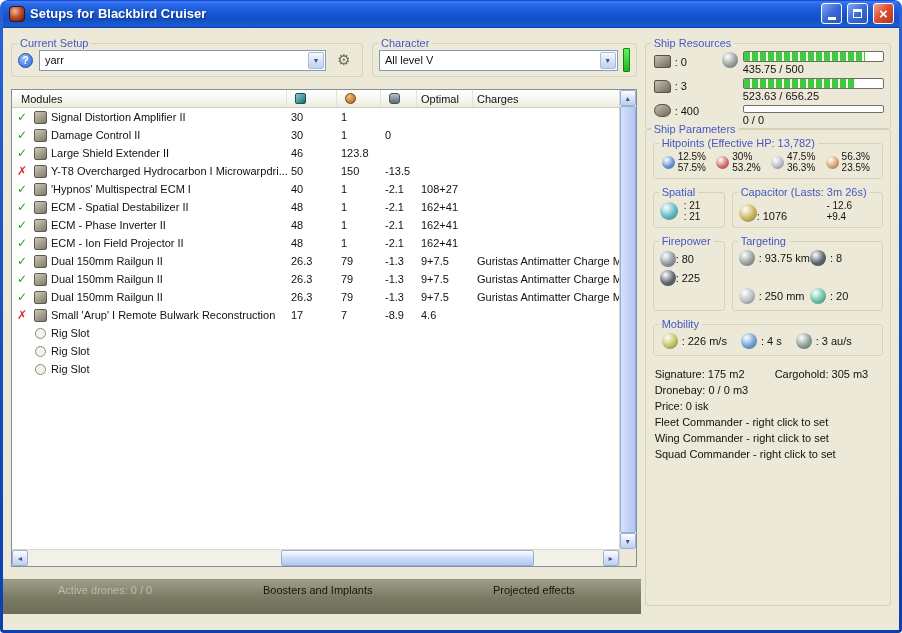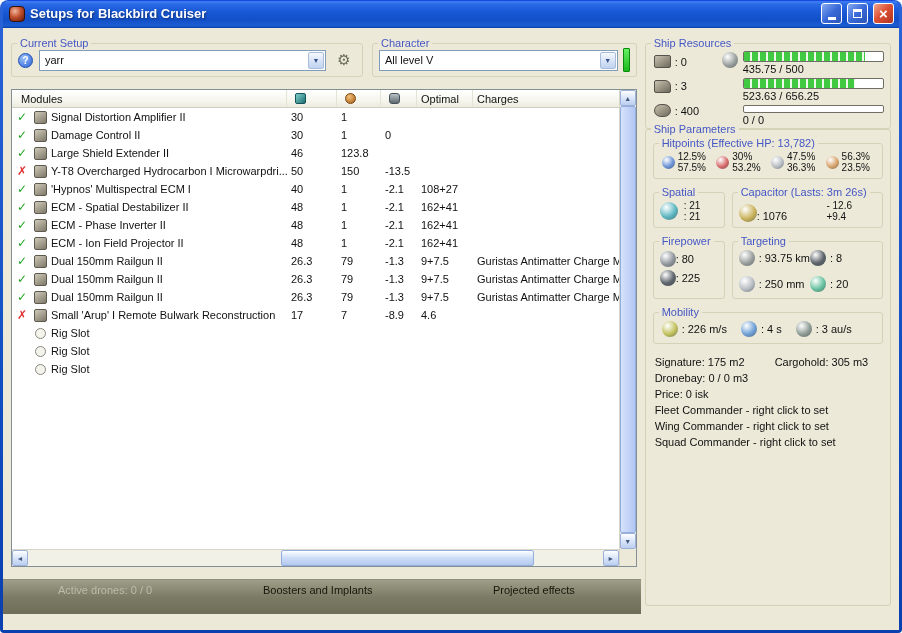--- a/index.html
+++ b/index.html
@@ -111,21 +111,21 @@
   .pv{display:flex;align-items:center;gap:4px;white-space:nowrap}
   .hp-row1{display:flex;justify-content:space-between;padding:1px 4px 6px 2px}
   .hp-row2{display:flex;justify-content:space-between;padding:0 6px 0 2px}
   .rg{display:flex;align-items:center;gap:3px}
   .rvals{display:flex;flex-direction:column;font-size:10px;line-height:11px}
   .stack{display:flex;flex-direction:column;font-size:10px;line-height:11px}
   .dual{display:flex;align-items:center;gap:6px}
   .caprow{display:flex;align-items:flex-end;gap:0}
   .caprow .stack{margin-left:auto;margin-right:24px}
   .frow{display:flex;align-items:center;height:19px}
-  .tgrid{display:grid;grid-template-columns:1fr 66px;row-gap:10px;padding:1px 0}
+  .tgrid{display:grid;grid-template-columns:1fr 66px;row-gap:22px;padding:1px 0}
   .mobrow{display:flex;align-items:center;gap:14px;padding:1px 2px}
   .info{margin-top:10px;padding:0 2px}
   .iline{line-height:16px;white-space:nowrap}
   .iline.two{display:flex}
   .iline.two span:first-child{width:120px}
 </style>
 </head>
 <body>
 
 <div class="window">

